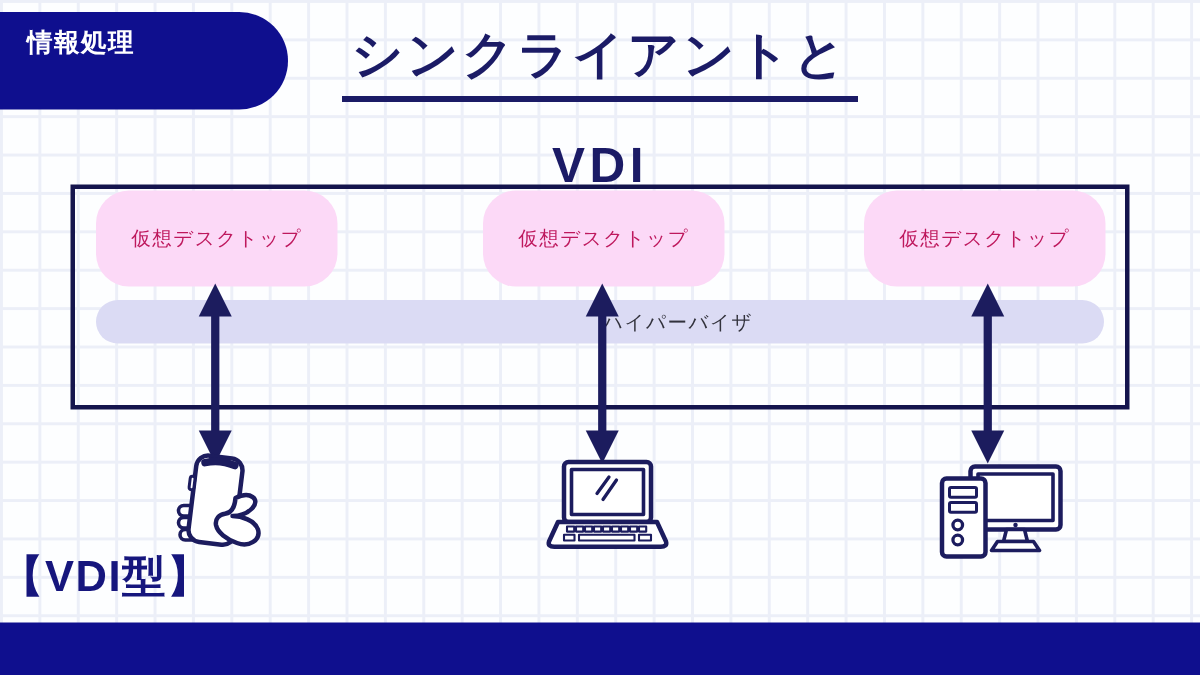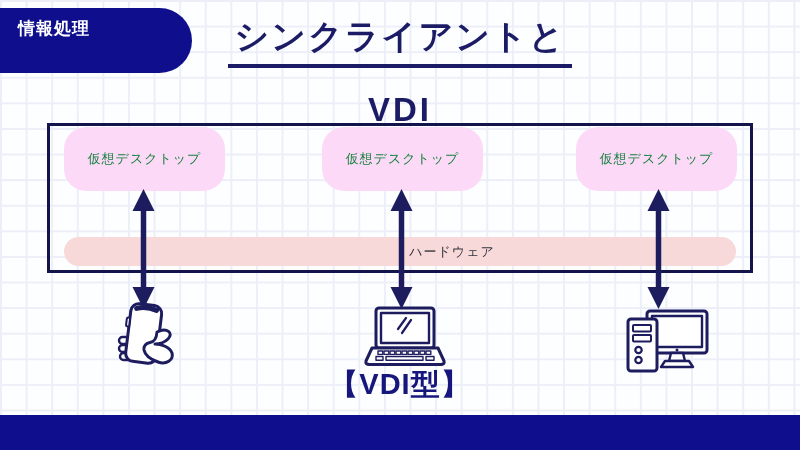--- a/index.html
+++ b/index.html
@@ -18,34 +18,34 @@
     color:#fff;font-weight:bold;font-size:17px;line-height:1.55;
     padding:8px 0 0 18px;letter-spacing:1px;
   }
   .title{position:absolute;left:0;top:14px;width:100%;text-align:center;color:#1b1b66;font-weight:800;}
   .title .tline{display:inline-block;border-bottom:4px solid #1b1b66;padding:0 6px 4px 6px;}
   .title .l1{font-size:34px;letter-spacing:2px;}
   .title .l2{font-size:33px;letter-spacing:3px;margin-top:23px;}
   .frame{position:absolute;left:47px;top:123px;width:700px;height:144px;border:3px solid #14144d;}
   .vd{
     position:absolute;top:127px;width:161px;height:64px;background:#fcd9f7;border-radius:22px;
-    display:flex;align-items:center;justify-content:center;font-size:13px;color:#15803d;letter-spacing:1px;
+    display:flex;align-items:center;justify-content:center;font-size:13px;color:#be185d;letter-spacing:1px;
   }
   .vd1{left:64px;} .vd2{left:322px;} .vd3{left:576px;}
   .layer{
     position:absolute;left:64px;width:672px;height:29px;border-radius:15px;box-sizing:border-box;
     display:flex;align-items:center;justify-content:center;font-size:13px;color:#32323c;
     padding-left:104px;letter-spacing:1px;
   }
   .hypervisor{top:200px;background:#dbdbf4;}
   .hardware{top:237px;background:#f8d9da;}
   .overlay{position:absolute;left:0;top:0;width:800px;height:450px;pointer-events:none;}
   .devicon{position:absolute;}
   .caption{
-    position:absolute;left:0;top:365px;width:100%;text-align:center;
+    position:absolute;left:0;top:365px;width:100%;text-align:left;
     font-size:29px;font-weight:800;color:#16167d;letter-spacing:1px;
   }
   .bottom-bar{position:absolute;left:0;top:415px;width:100%;height:35px;background:#0f0f8e;}
 </style>
 </head>
 <body>
 
 <div class="page">
 
   <div class="badge">
@@ -62,22 +62,22 @@
   <div class="vd vd1">
     <span>仮想デスクトップ</span>
   </div>
   <div class="vd vd2">
     <span>仮想デスクトップ</span>
   </div>
   <div class="vd vd3">
     <span>仮想デスクトップ</span>
   </div>
 
-  <div class="layer hardware">
-    <span>ハードウェア</span>
+  <div class="layer hypervisor">
+    <span>ハイパーバイザ</span>
   </div>
 
   <svg class="overlay" viewBox="0 0 800 450">
     <g fill="#1c1c5e" stroke="#1c1c5e">
       <line x1="143.5" y1="206" x2="143.5" y2="292" stroke-width="5.5"></line>
       <polygon stroke="none" points="132.5,211 154.5,211 143.5,189"></polygon>
       <polygon stroke="none" points="132.5,287 154.5,287 143.5,309"></polygon>
     </g>
     <g fill="#1c1c5e" stroke="#1c1c5e">
       <line x1="401.5" y1="206" x2="401.5" y2="292" stroke-width="5.5"></line>

